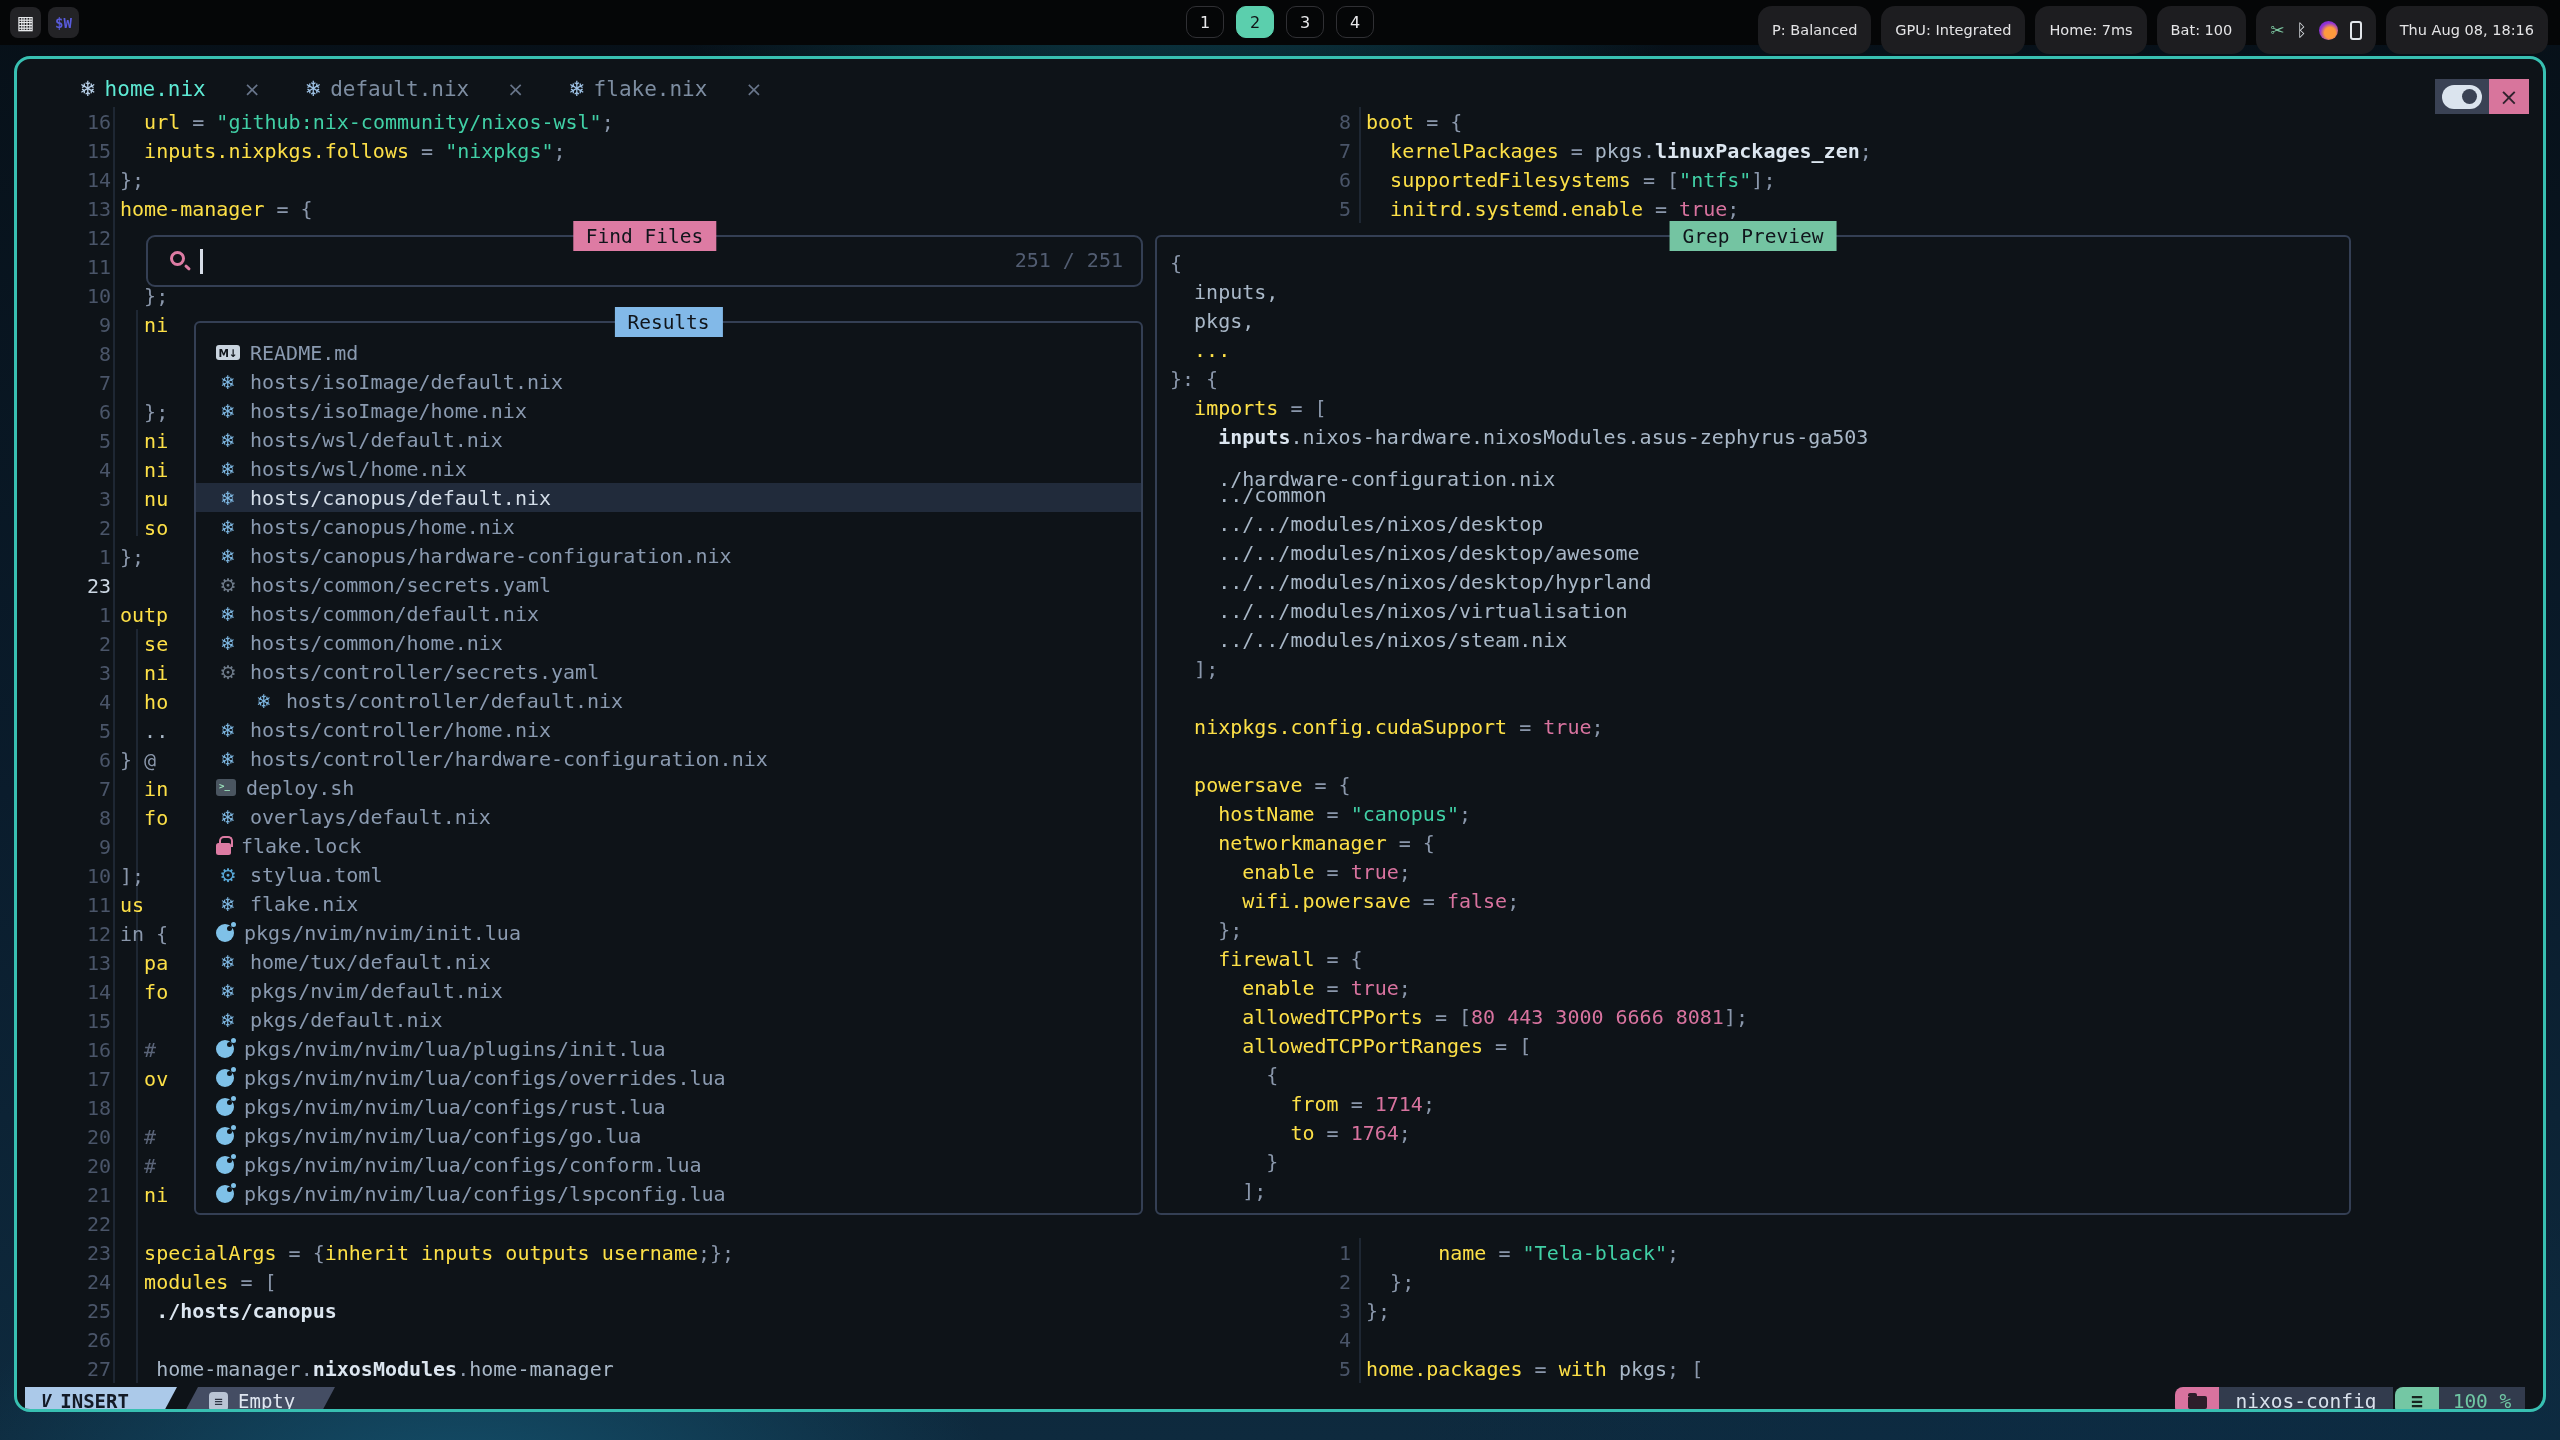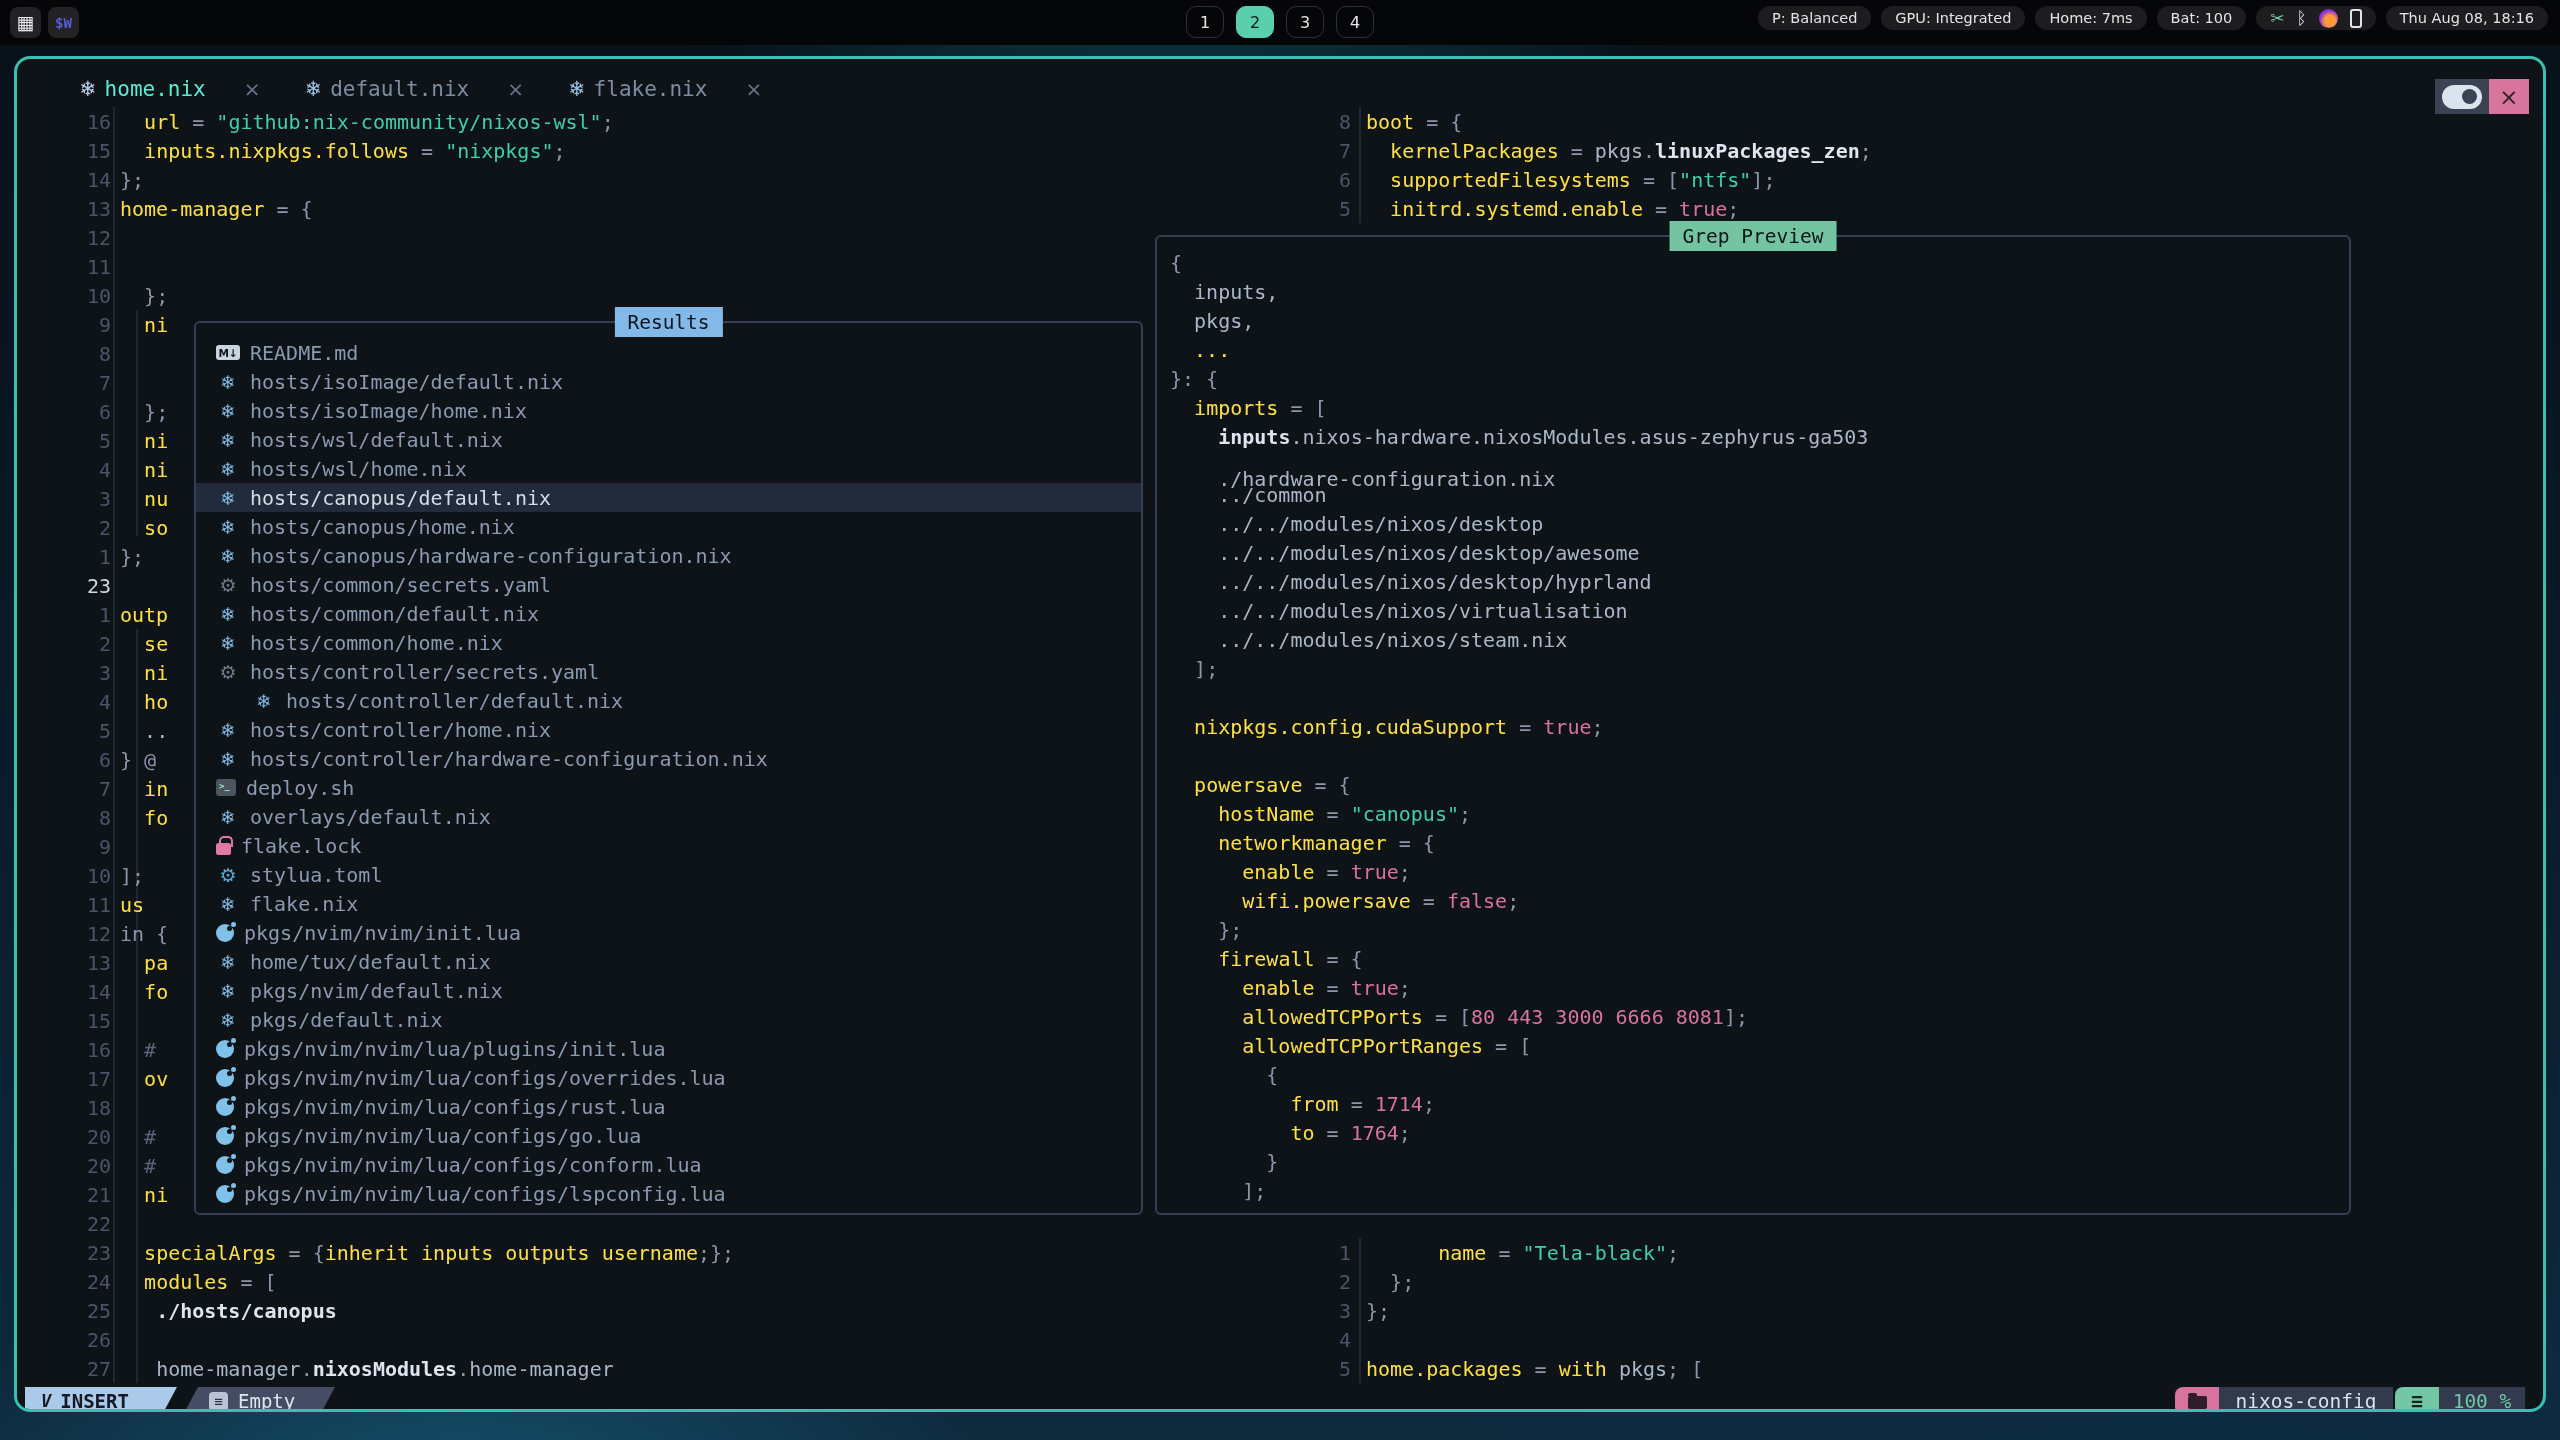--- a/index.html
+++ b/index.html
@@ -20,21 +20,21 @@
   .tb-left { position:absolute; left:10px; top:7px; display:flex; gap:7px; }
   .tb-btn { width:31px; height:31px; border-radius:8px; background:#232326;
     display:flex; align-items:center; justify-content:center; }
   .grid-glyph { color:#e8eaec; font-size:19px; line-height:1; }
   .tw-glyph { color:#595bdc; font-weight:bold; font-size:14px; font-family:"DejaVu Sans Mono",monospace; }
   #ws { position:absolute; left:50%; top:6px; transform:translateX(-50%); display:flex; gap:12px; }
   .ws-btn { width:38px; height:32px; border-radius:10px; border:1.5px solid #303034;
     color:#e8e8ea; font-size:16px; display:flex; align-items:center; justify-content:center; }
   .ws-btn.active { background:#5bcfad; border-color:#5bcfad; color:#101316; }
   .tb-right { position:absolute; right:12px; top:6px; display:flex; gap:10px; align-items:center; }
-  .pill { height:24px; border-radius:14px; background:#1d1d20; color:#e4e4e6;
+  .pill { height:48px; border-radius:14px; background:#1d1d20; color:#e4e4e6;
     font-size:14.5px; display:flex; align-items:center; padding:0 14px; gap:12px; }
   .ti-net { color:#7fcba4; font-size:17px; }
   .ti-bt { color:#e2e6ea; font-size:17px; font-family:"DejaVu Sans",sans-serif; }
   .ti-media { width:19px; height:19px; border-radius:50%;
     background:radial-gradient(circle at 58% 62%, #ff9a3c 0 34%, #9032d8 62%, #7a28c0 100%); }
   .ti-phone { width:12px; height:19px; border:2px solid #e2e6ea; border-radius:3px; }
 
   
   #win { position:absolute; left:14px; top:56px; width:2532px; height:1356px;
     background:#0e1318; border:3px solid #38c0b2; border-radius:16px; overflow:hidden; }
@@ -431,20 +431,26 @@
       <div class="row" style="top: 87px;">
         <span class="gut">4</span>
         <span class="code"></span>
       </div>
       <div class="row" style="top: 116px;">
         <span class="gut">5</span>
         <span class="code"><span class="sb">home.packages</span><span class="sp"> = </span><span class="sb">with</span><span class="sd"> pkgs</span><span class="sp">; [</span></span>
       </div>
     </div>
 
+  <div id="prompt-box" class="pbox">
+    <div class="chip">Find Files</div>
+    <span class="mag"></span>
+    <span class="caret"></span>
+    <span id="counter">251 / 251</span>
+  </div>
 
   <div id="results-box" class="pbox">
     <div class="chip">Results</div>
     <div id="results">
         <div class="ritem" style="top: 0px;">
           <span class="fi fi-md">M↓</span>
           <span class="rlabel">README.md</span>
         </div>
         <div class="ritem" style="top: 29px;">
           <span class="fi fi-nix"></span>

